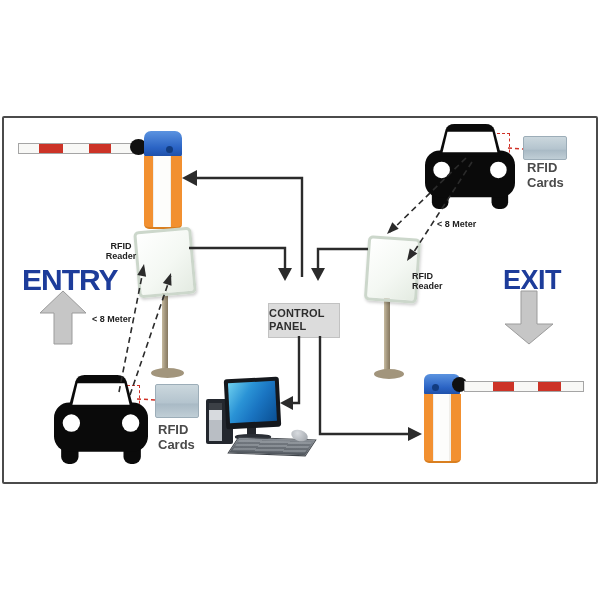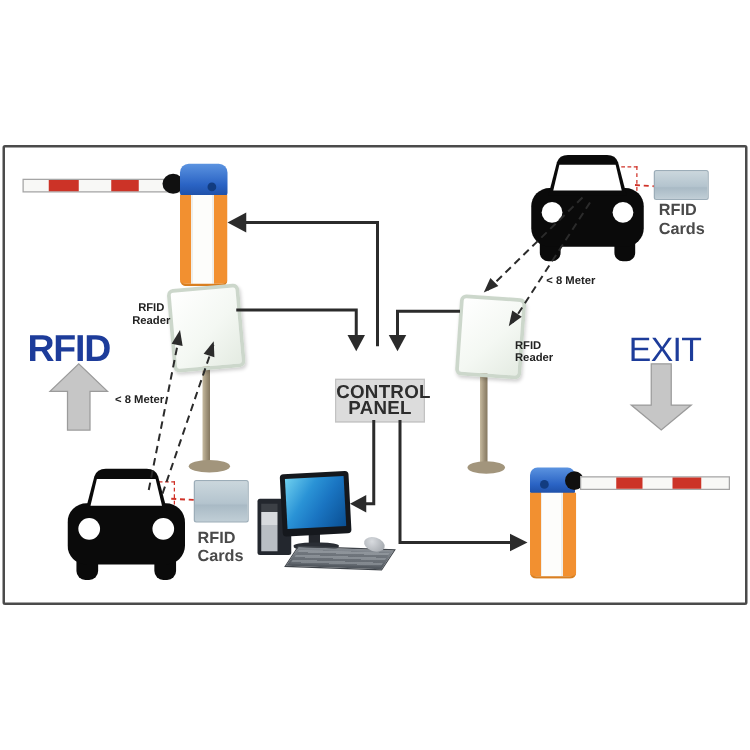--- a/index.html
+++ b/index.html
@@ -5,25 +5,25 @@
   html,body{margin:0;padding:0;background:#fff;}
   .wrap{position:relative;width:600px;height:600px;background:#fff;overflow:hidden;
         font-family:"Liberation Sans",sans-serif;}
   .abs{position:absolute;}
 
   
   .frame{left:2px;top:116px;width:592px;height:364px;border:2px solid #4b4b4b;border-radius:2px;background:#fff;}
 
   
   .entry-word{left:22px;top:263px;font-size:30px;font-weight:bold;letter-spacing:-1px;color:var(--entry-exit-text,#1d3c9a);}
-  .exit-word{left:503px;top:265px;font-size:27px;font-weight:normal;letter-spacing:-0.5px;color:var(--entry-exit-text,#1d3c9a);}
+  .exit-word{left:503px;top:265px;font-size:27px;font-weight:bold;letter-spacing:-0.5px;color:var(--entry-exit-text,#1d3c9a);}
 
   
   .cpanel{left:268px;top:303px;width:70px;height:30px;background:var(--panel-fill,#dcdcdc);
-          border:1px solid #c2c2c2;text-align:center;font-size:15px;font-weight:bold;color:#2d2d2d;
+          border:1px solid #c2c2c2;font-size:11px;font-weight:bold;color:#2d2d2d;
           line-height:13px;padding-top:3px;letter-spacing:0.2px;}
 
   
   .lbl{color:#222;font-weight:bold;}
   .reader-lbl-left{left:101px;top:241px;width:40px;font-size:9px;line-height:10px;text-align:center;}
   .reader-lbl-right{left:412px;top:271px;width:44px;font-size:9px;line-height:10px;text-align:left;}
   .meter-entry{left:92px;top:314px;font-size:9px;}
   .meter-exit{left:437px;top:219px;font-size:9px;}
   .cards-lbl{font-size:13px;line-height:15px;color:#4a4a4a;font-weight:bold;}
   .cards-lbl-tr{left:527px;top:160px;width:50px;}
@@ -158,21 +158,21 @@
   <div class="abs monitor">
     <div class="screen"></div>
   </div>
   <div class="abs keyboard">
     <div class="keys"></div>
   </div>
   <div class="abs mouse"></div>
 
   <div class="abs cpanel">CONTROL PANEL</div>
 
-  <div class="abs entry-word">RFID</div>
+  <div class="abs entry-word">ENTRY</div>
   <div class="abs exit-word">EXIT</div>
   <div class="abs lbl reader-lbl-left">RFID Reader</div>
   <div class="abs lbl reader-lbl-right">RFID Reader</div>
   <div class="abs lbl meter-entry">&lt; 8 Meter</div>
   <div class="abs lbl meter-exit">&lt; 8 Meter</div>
   <div class="abs cards-lbl cards-lbl-tr">RFID Cards</div>
   <div class="abs cards-lbl cards-lbl-bl">RFID Cards</div>
 
   <svg class="overlay" width="600" height="600" viewBox="0 0 600 600">
 

